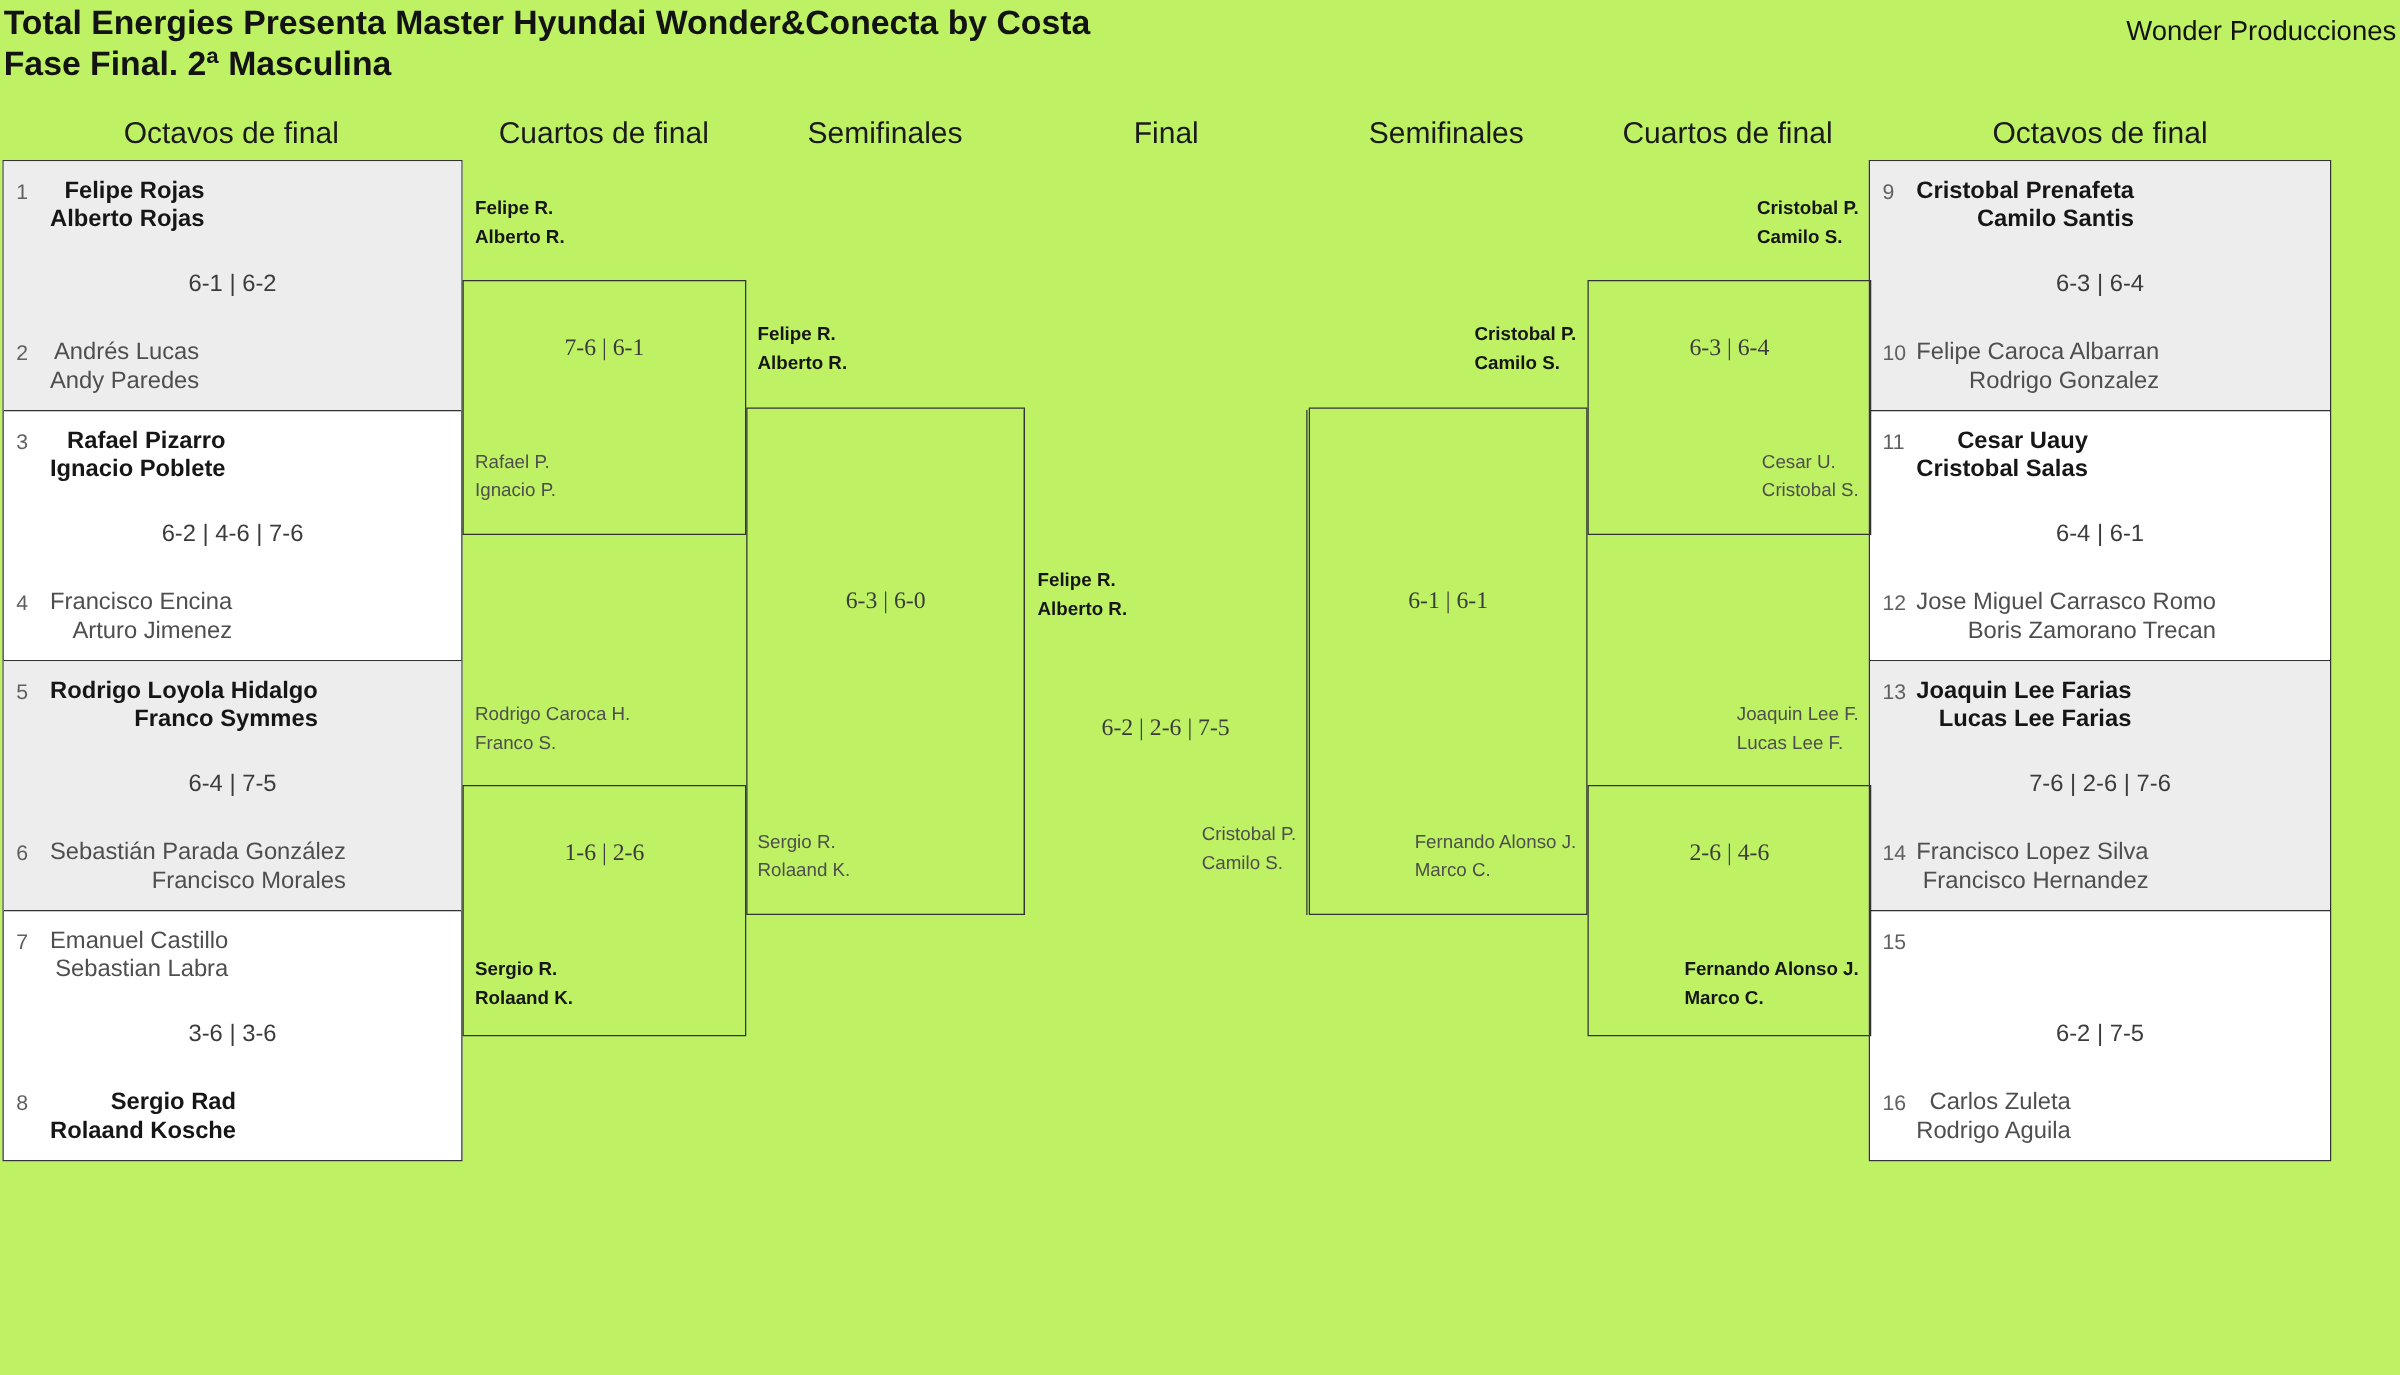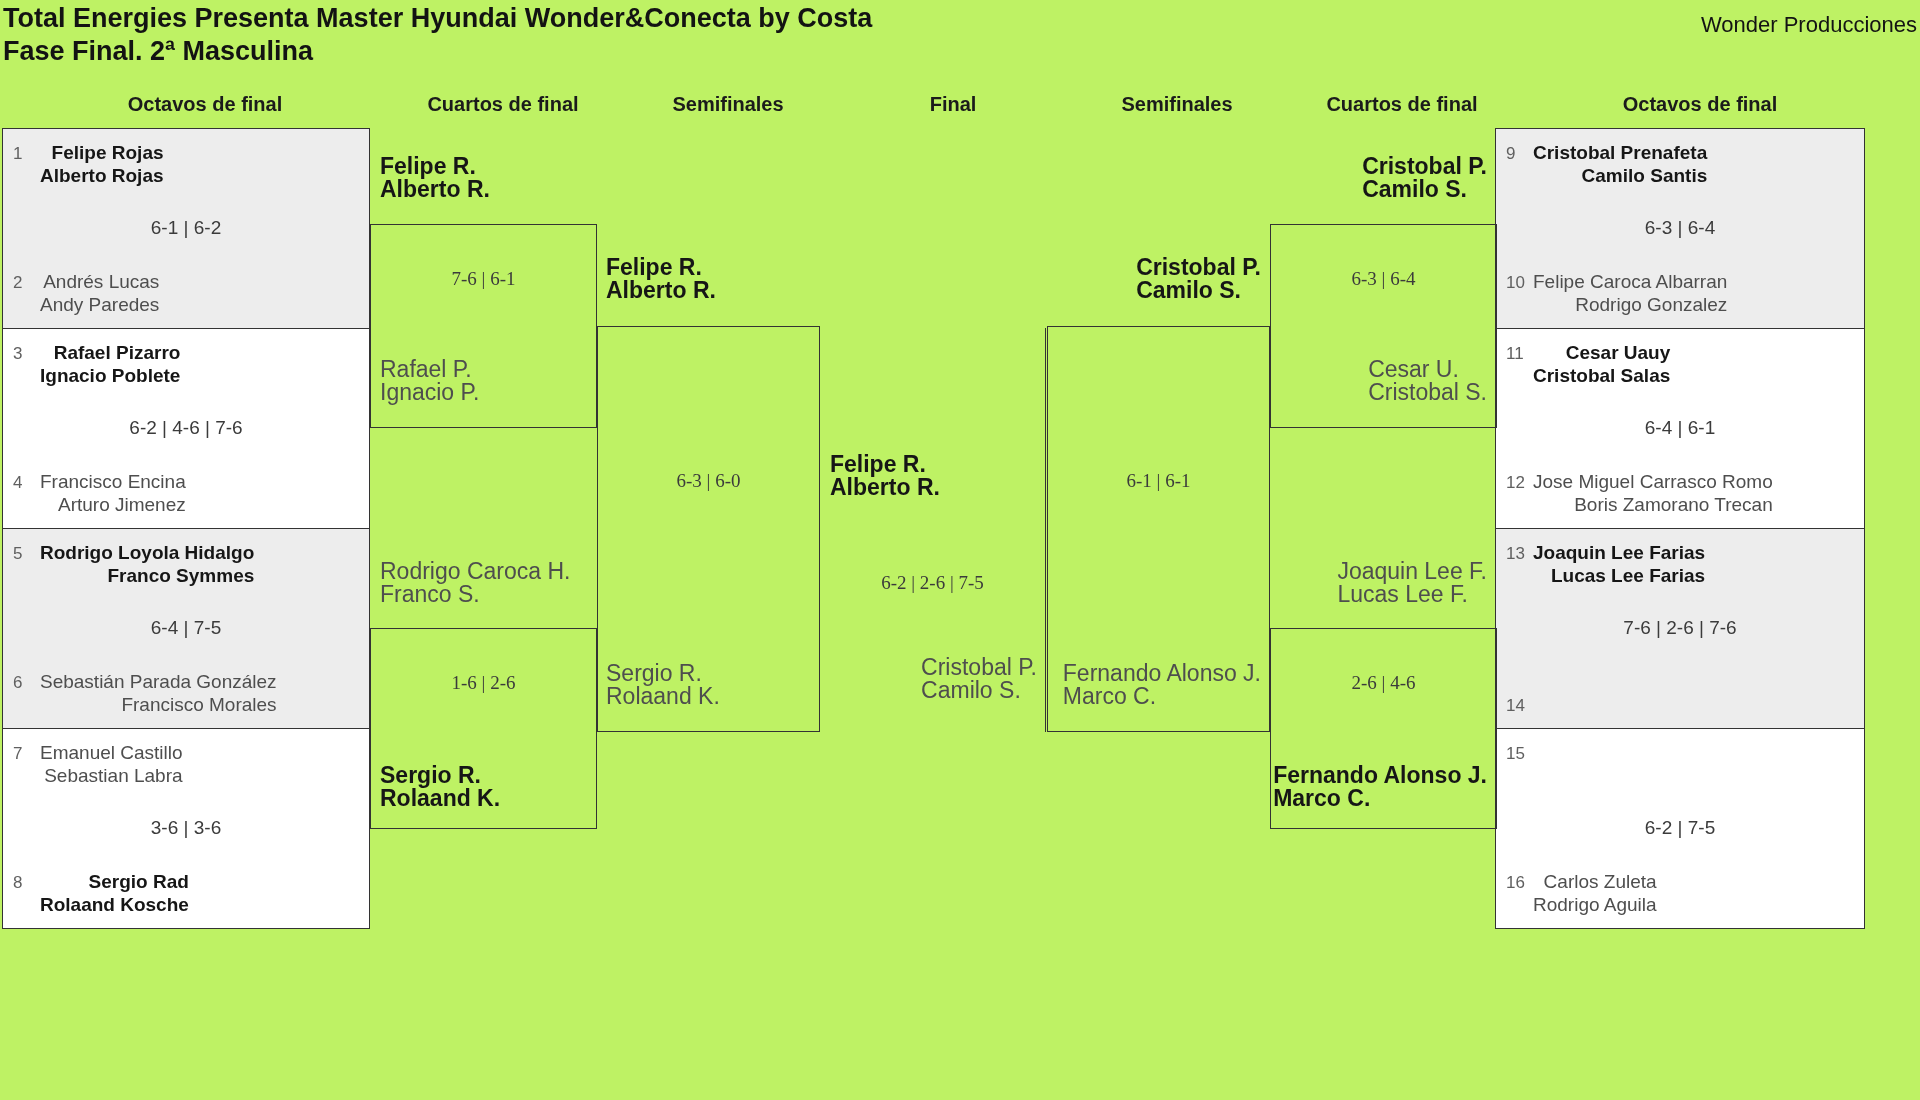--- a/index.html
+++ b/index.html
@@ -3,39 +3,39 @@
 <meta charset="utf-8">
 <style>
   html,body{margin:0;padding:0;background:#fff;}
   #stage{
     position:relative;width:1920px;height:1100px;background:#bef264;
     font-family:"Liberation Sans",sans-serif;color:#161616;overflow:hidden;
   }
   
   .title{position:absolute;left:3px;top:2px;font-size:27px;line-height:33px;font-weight:700;color:#131313;}
   .organizer{position:absolute;top:12px;right:3px;font-size:22px;font-weight:500;color:#131313;}
-  .col-header{position:absolute;top:93px;transform:translateX(-50%);font-size:20px;font-weight:700;color:#1b1b1b;white-space:nowrap;margin-left:20px;}
+  .col-header{position:absolute;top:93px;transform:translateX(-50%);font-size:24px;font-weight:400;color:#1b1b1b;white-space:nowrap;}
   
   .r16-box{position:absolute;top:128px;width:368px;height:801px;border:1.5px solid #333;box-sizing:border-box;display:flex;flex-direction:column;background:#fff;}
   .r16-box .cell{flex:1;position:relative;box-sizing:border-box;}
   .r16-box .cell.divider{border-bottom:1.5px solid #333;}
   .cell.shaded{background:#ededed;}
   .team{position:absolute;left:10px;right:8px;display:flex;align-items:flex-start;}
   .team.top{top:12px;}
   .team.bottom{bottom:12px;}
   .seed{width:27px;flex-shrink:0;font-size:17px;color:#606060;padding-top:3px;}
   .names{font-size:19px;line-height:23px;text-align:right;}
   .names span{display:block;}
   .winner{font-weight:700;color:#161616;}
   .loser{font-weight:400;color:#4e4e4e;}
   .score{position:absolute;left:0;width:100%;text-align:center;font-size:19px;color:#3b3b3b;white-space:nowrap;}
   .r16-box .score{top:88px;}
   .round-box{position:absolute;border:1.5px solid #333;box-sizing:border-box;}
   .final-lane{position:absolute;border-left:1.5px solid #333;border-right:1.5px solid #333;box-sizing:border-box;}
-  .lbl{position:absolute;font-size:23px;line-height:23px;white-space:nowrap;}
+  .lbl{position:absolute;font-size:15px;line-height:23px;white-space:nowrap;}
   .lbl span{display:block;}
   .lbl.right{text-align:left;}
   .free-score{position:absolute;text-align:center;font-size:19px;color:#3b3b3b;white-space:nowrap;font-family:Liberation Serif, serif;}
 </style>
 </head>
 <body>
 
 <div id="stage">
 
   <div class="title">
@@ -162,20 +162,24 @@
       <div class="team top">
           <span class="seed">13</span>
         <span class="names winner">
             <span>Joaquin Lee Farias</span>
             <span>Lucas Lee Farias</span>
           </span>
         </div>
       <div class="score">7-6 | 2-6 | 7-6</div>
       <div class="team bottom">
           <span class="seed">14</span>
+        <span class="names loser">
+            <span>Francisco Lopez Silva</span>
+            <span>Francisco Hernandez</span>
+          </span>
         </div>
     </div>
     <div class="cell">
       <div class="team top">
           <span class="seed">15</span>
         </div>
       <div class="score">6-2 | 7-5</div>
       <div class="team bottom">
           <span class="seed">16</span>
         <span class="names loser">

